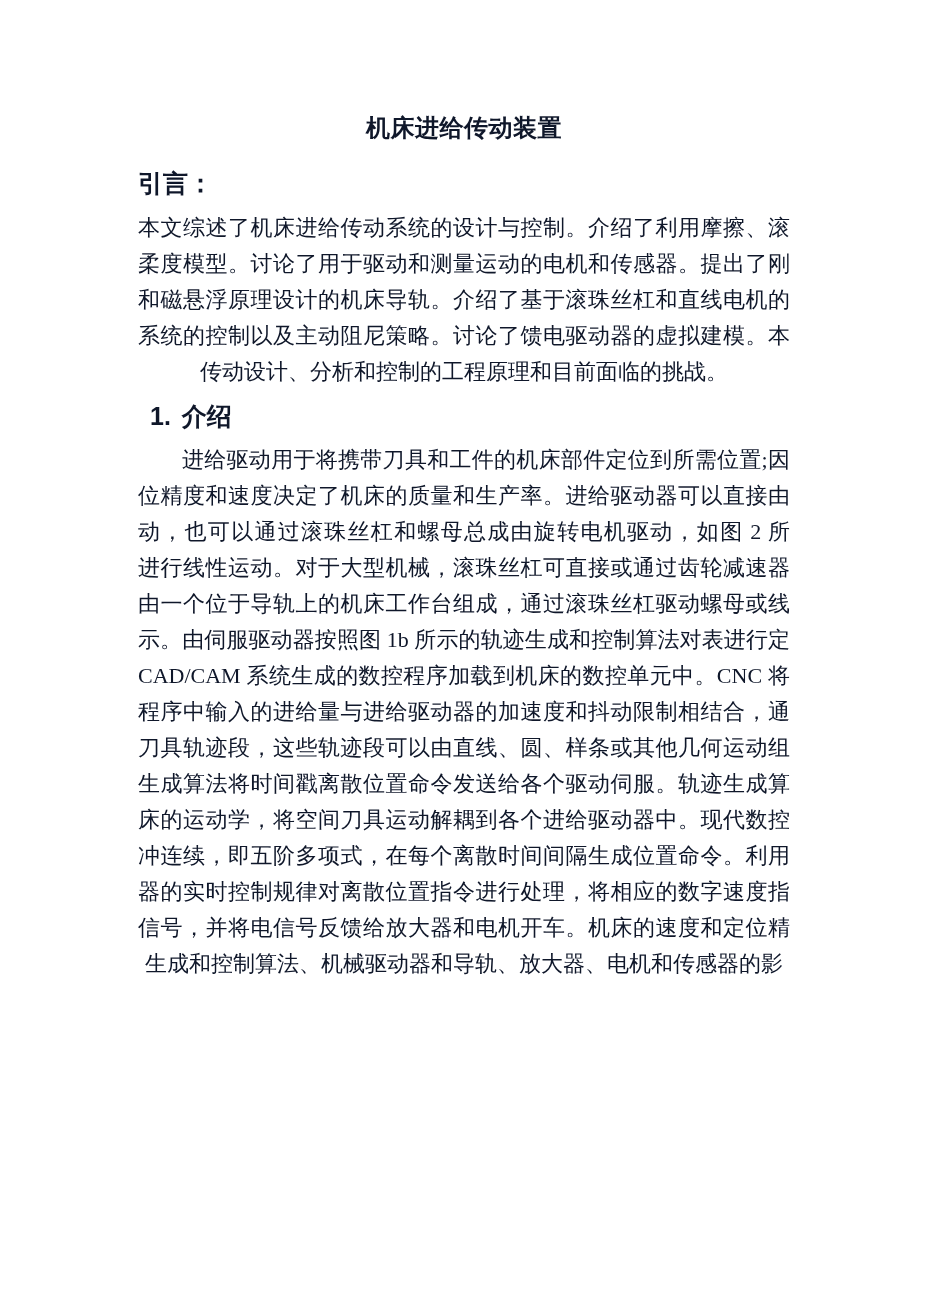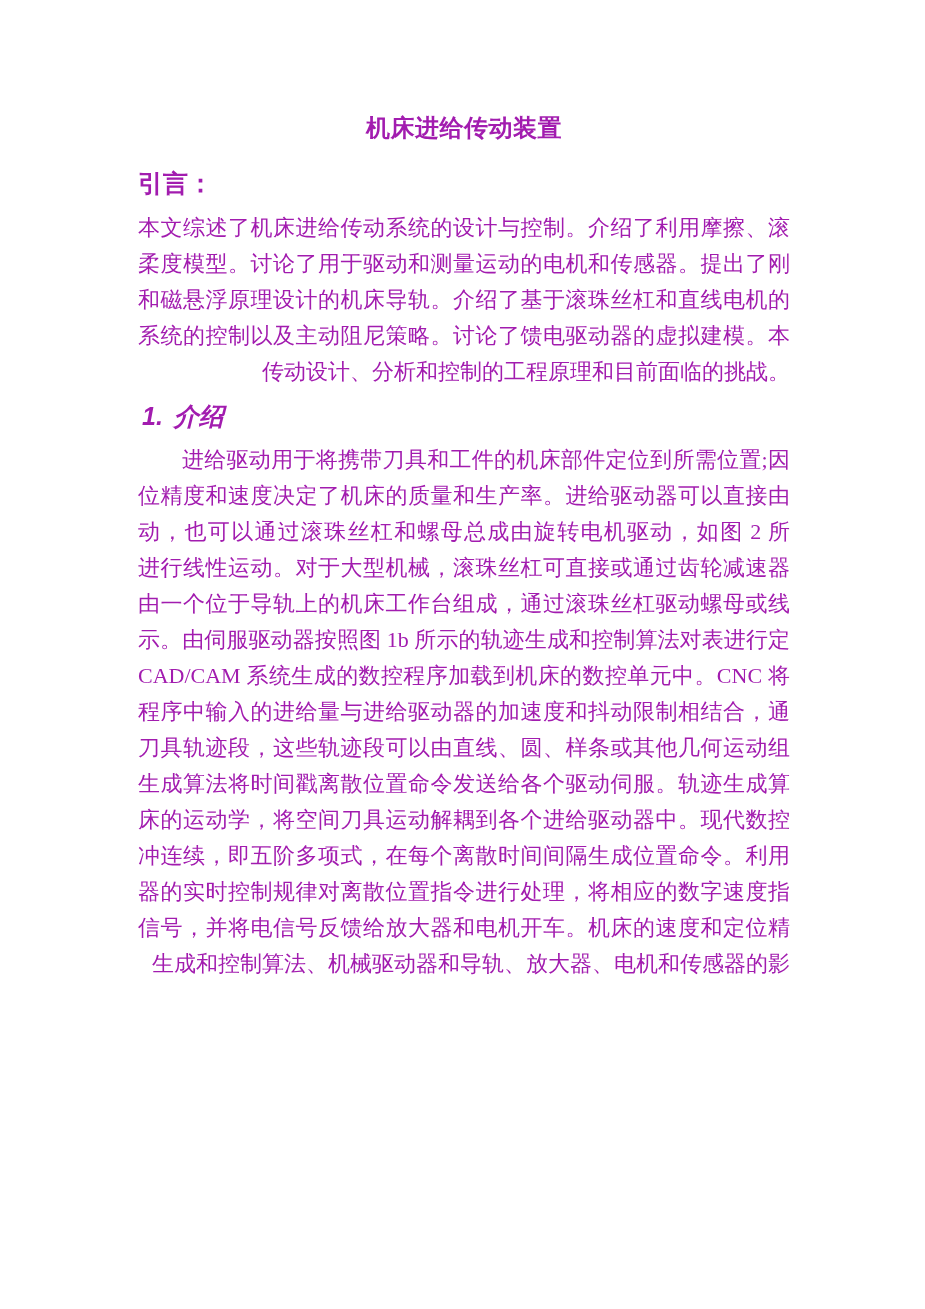--- a/index.html
+++ b/index.html
@@ -6,21 +6,21 @@
     margin: 0;
     padding: 0;
     background: #ffffff;
   }
   .doc-page {
     position: relative;
     width: 925px;
     height: 1309px;
     margin: 0;
     background: #ffffff;
-    color: #a21caf;
+    color: #0f172a;
     box-sizing: border-box;
     padding: 112px 135px 0 138px;
     overflow: hidden;
   }
   .doc-title {
     font-family: "Liberation Sans", "DejaVu Sans", sans-serif;
     font-weight: 700;
     font-size: 24px;
     line-height: 31px;
     text-align: center;
@@ -31,42 +31,41 @@
     font-family: "Liberation Sans", "DejaVu Sans", sans-serif;
     font-weight: 700;
     font-size: 25px;
     line-height: 29px;
     margin: 0;
   }
   .intro-heading {
     margin-bottom: 12px;
   }
   .numbered-heading {
-    margin: 12px 0 11px 4px;
-    font-style: italic;
+    margin: 12px 0 11px 12px;
   }
   .sec-num {
     display: inline-block;
     margin-right: 11px;
   }
   .paragraph {
     margin: 0;
   }
   .para-line {
     font-family: "Liberation Serif", "DejaVu Serif", serif;
     font-size: 22px;
     line-height: 36px;
     height: 36px;
     text-align: justify;
     text-align-last: justify;
     text-justify: inter-character;
     overflow: hidden;
   }
   .para-line.last-line {
-    text-align: right;
+    text-align: center;
     text-align-last: auto;
   }
   .para-line.first-indent {
     text-indent: 2em;
   }
 </style>
 </head>
 <body>
 
 <div class="doc-page">

